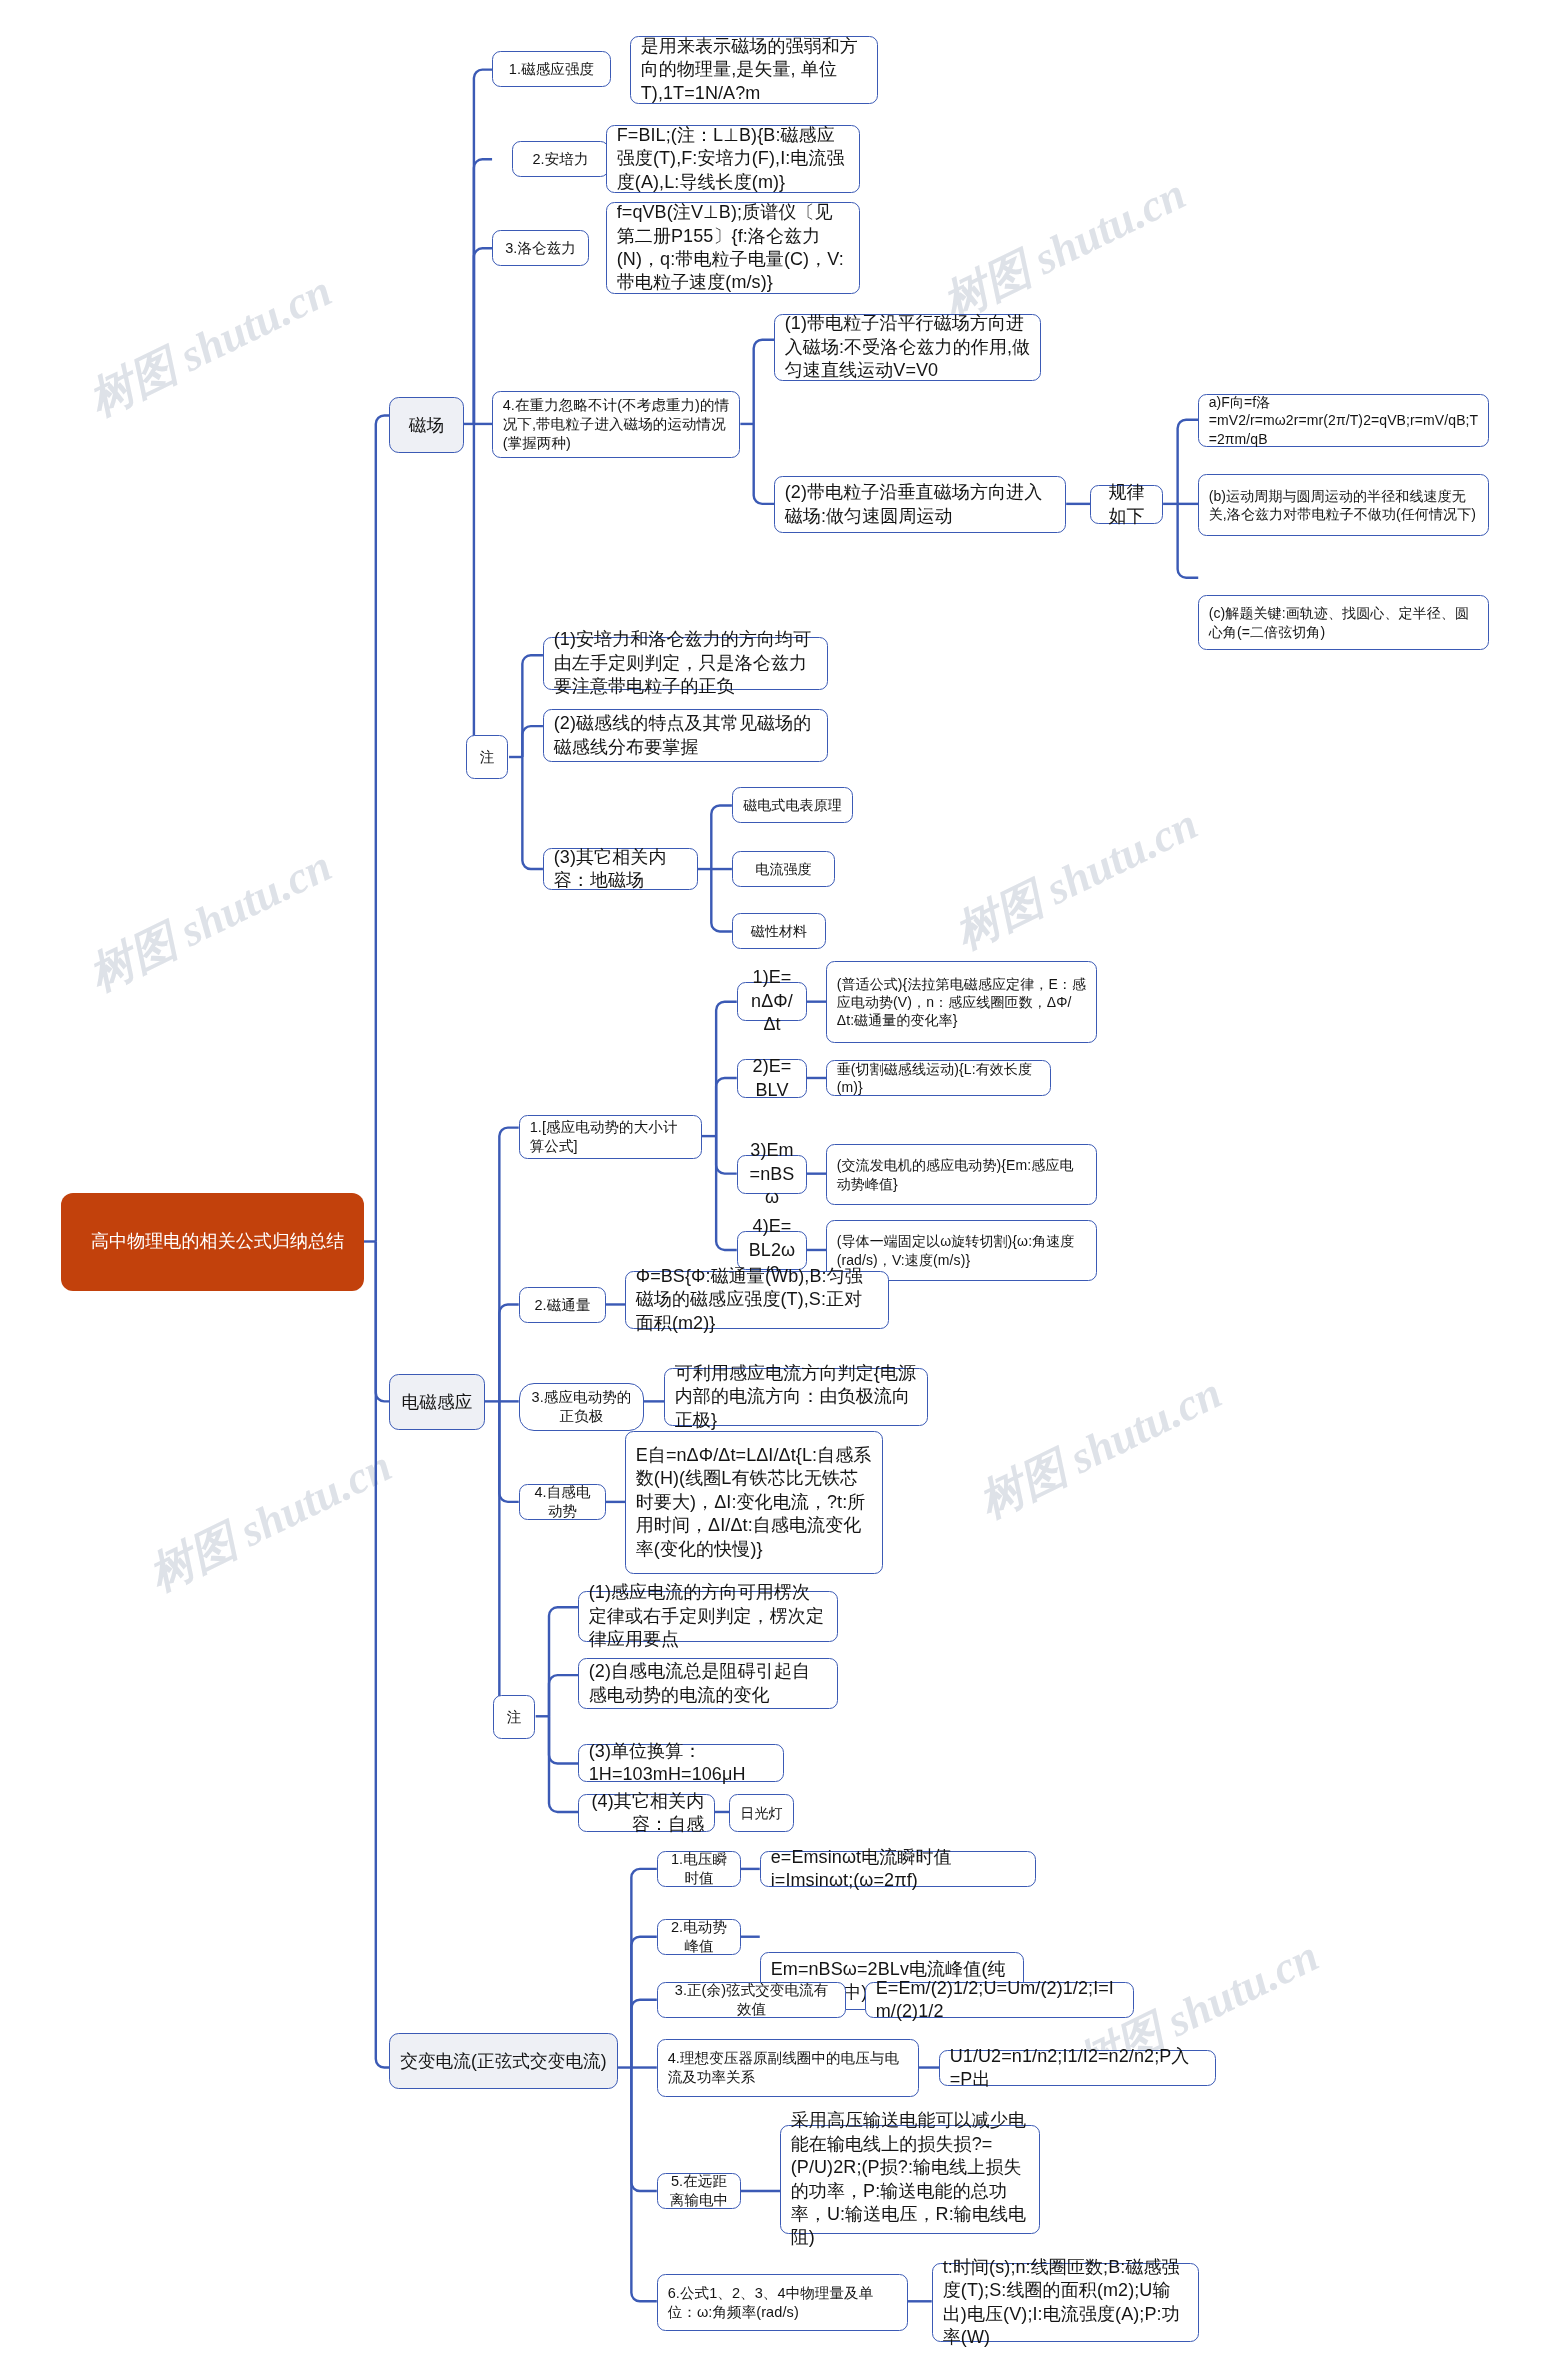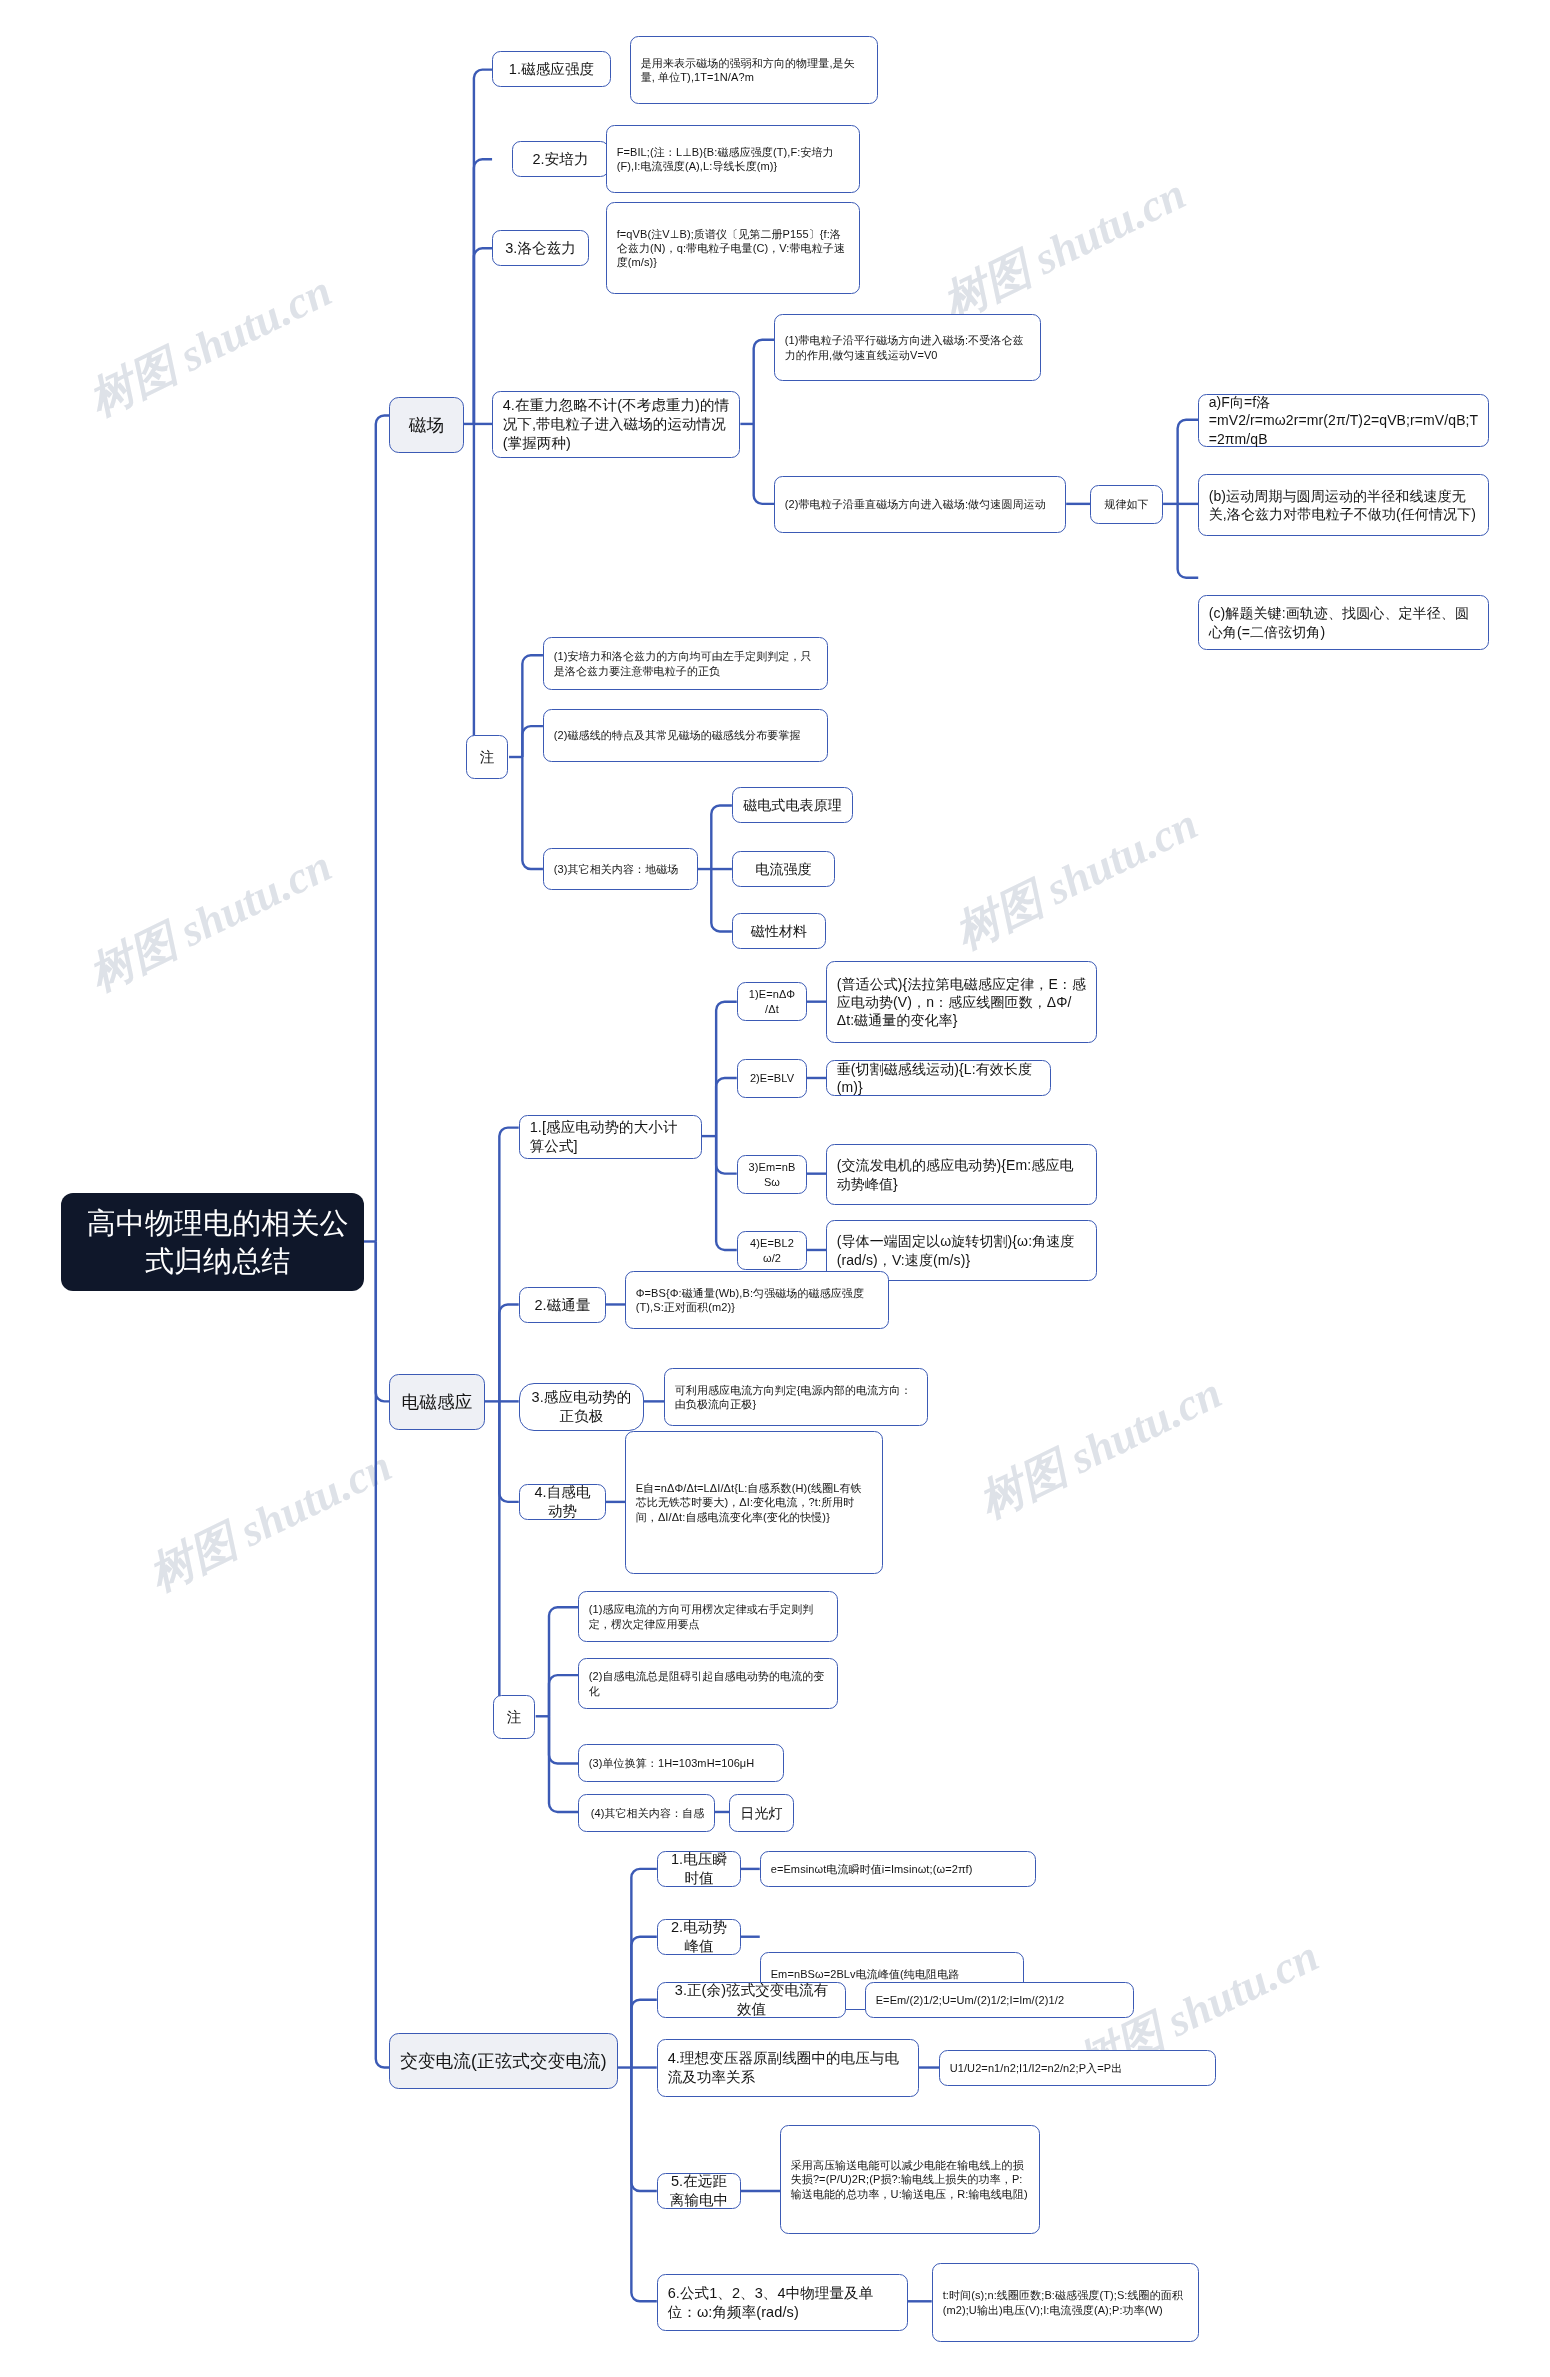--- a/index.html
+++ b/index.html
@@ -24,43 +24,43 @@
     padding:6px 9.7px;
     color:#141414;
     line-height:1.30;
     letter-spacing:0.1px;
     word-break:break-word;
   }
   .node span{display:block;width:100%;}
 
   
   .root{
-    background:#0f172a;
+    background:#c2410c;
     border:none;
     border-radius:12px;
     color:#ffffff;
     justify-content:center;
     text-align:center;
-    font-size:29px;
+    font-size:18px;
     line-height:1.32;
     box-shadow:none;
     padding-left:20px;
   }
   
   .lvl1{
     background:#eef0f5;
     border:1.5px solid #3b5ab5;
     border-radius:9.7px;
     justify-content:flex-start;
     text-align:center;
     font-size:17.6px;
   }
   
   .lvl2{font-size:14.5px;}
-  .lvl3{font-size:11px;}
+  .lvl3{font-size:18px;}
   .lvl4{font-size:14px;}
   .ctr{justify-content:center;text-align:center;}
 
   
   .wm{
     position:absolute;
     color:#d9dde4;
     font-family:"Liberation Serif","DejaVu Serif",serif;
     font-style:italic;
     font-weight:bold;

